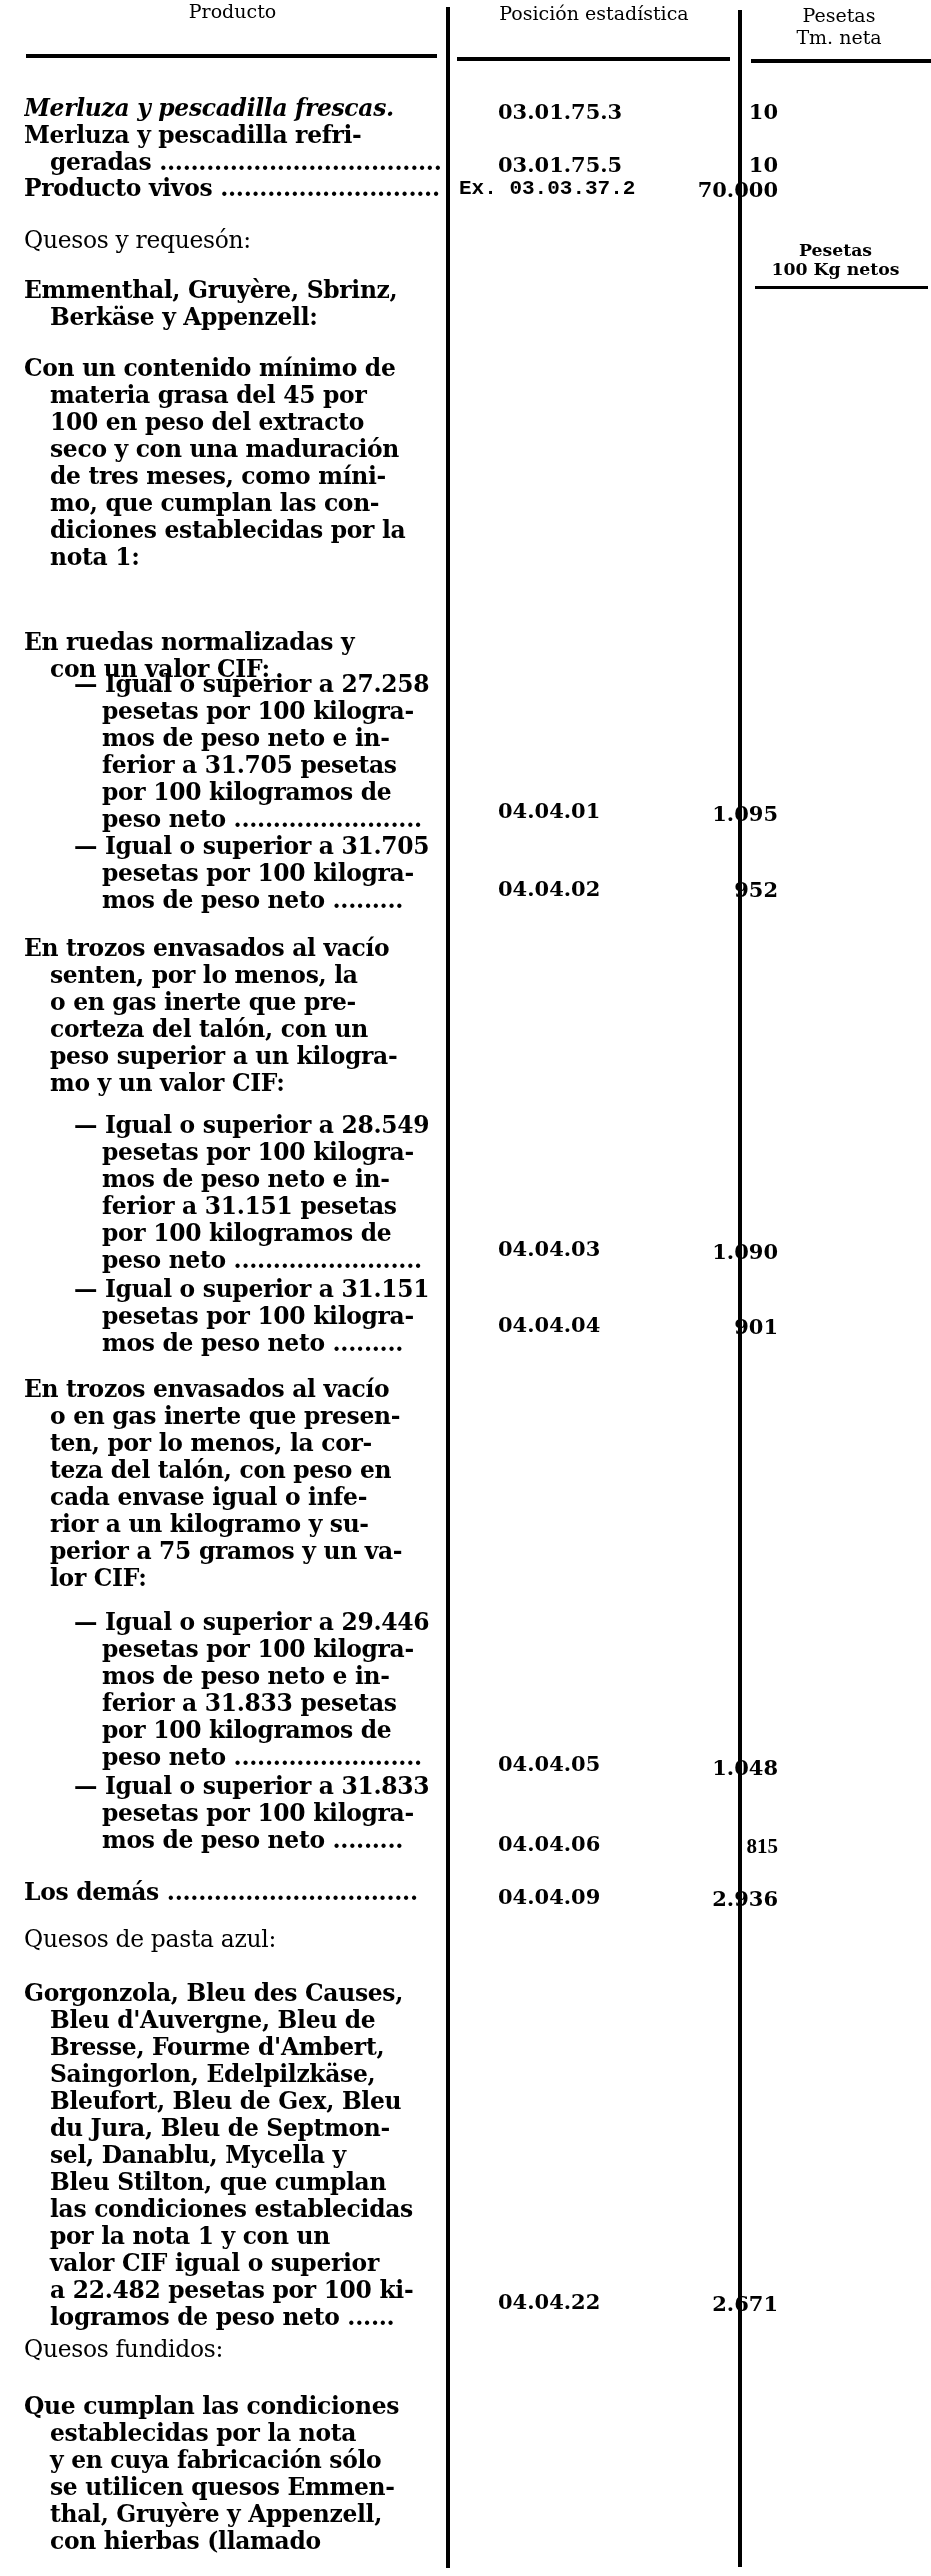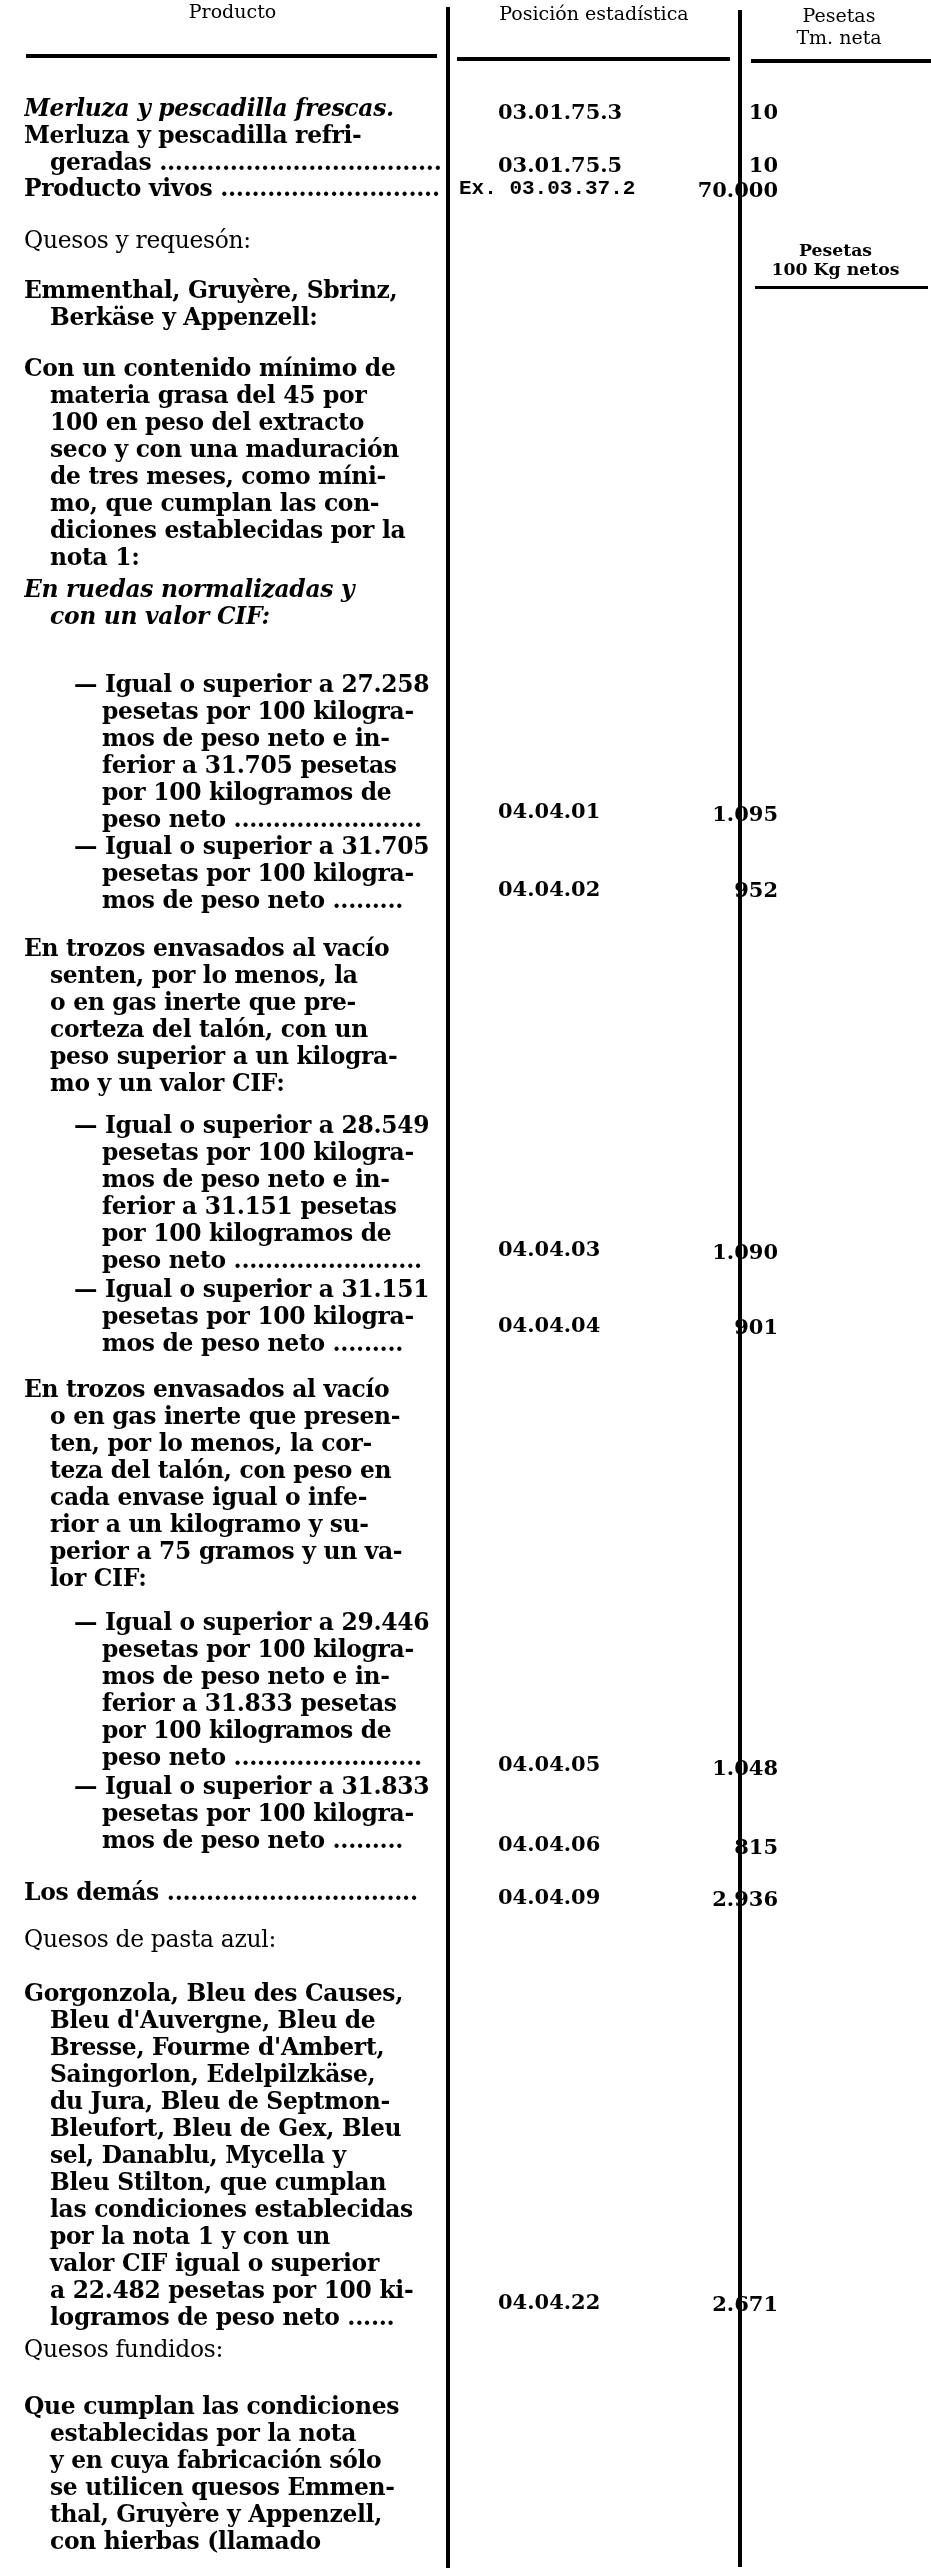--- a/index.html
+++ b/index.html
@@ -76,21 +76,21 @@
   <span class="ln first">Con un contenido mínimo de</span>
   <span class="ln">materia grasa del 45 por</span>
   <span class="ln">100 en peso del extracto</span>
   <span class="ln">seco y con una maduración</span>
   <span class="ln">de tres meses, como míni-</span>
   <span class="ln">mo, que cumplan las con-</span>
   <span class="ln">diciones establecidas por la</span>
   <span class="ln">nota 1:</span>
 </div>
 
-<div class="para hang" style="top:576px;font-style:italic;">
+<div class="para hang" style="top:629px;">
   <span class="ln first">En ruedas normalizadas y</span>
   <span class="ln">con un valor CIF:</span>
 </div>
 
 <div class="para dash" style="top:671px;">
   <span class="ln first">— Igual o superior a 27.258</span>
   <span class="ln">pesetas por 100 kilogra-</span>
   <span class="ln">mos de peso neto e in-</span>
   <span class="ln">ferior a 31.705 pesetas</span>
   <span class="ln">por 100 kilogramos de</span>
@@ -156,39 +156,39 @@
 </div>
 <div class="pos" style="top:1751px;">04.04.05</div>
 <div class="val" style="top:1755px;">1.048</div>
 
 <div class="para dash" style="top:1773px;">
   <span class="ln first">— Igual o superior a 31.833</span>
   <span class="ln">pesetas por 100 kilogra-</span>
   <span class="ln">mos de peso neto .........</span>
 </div>
 <div class="pos" style="top:1831px;">04.04.06</div>
-<div class="val" style="top:1834px;">815</div>
+<div class="val" style="top:1834px;font-family:Liberation Serif, serif;">815</div>
 
 <div class="para hang" style="top:1879px;">
   <span class="ln first">Los demás ................................</span>
 </div>
 <div class="pos" style="top:1884px;">04.04.09</div>
 <div class="val" style="top:1886px;">2.936</div>
 
 <div class="para hang" style="top:1926px; font-weight:normal;">
   <span class="ln first">Quesos de pasta azul:</span>
 </div>
 
 <div class="para hang" style="top:1980px;">
   <span class="ln first">Gorgonzola, Bleu des Causes,</span>
   <span class="ln">Bleu d'Auvergne, Bleu de</span>
   <span class="ln">Bresse, Fourme d'Ambert,</span>
   <span class="ln">Saingorlon, Edelpilzkäse,</span>
+  <span class="ln">Bleufort, Bleu de Gex, Bleu</span>
   <span class="ln">du Jura, Bleu de Septmon-</span>
-  <span class="ln">Bleufort, Bleu de Gex, Bleu</span>
   <span class="ln">sel, Danablu, Mycella y</span>
   <span class="ln">Bleu Stilton, que cumplan</span>
   <span class="ln">las condiciones establecidas</span>
   <span class="ln">por la nota 1 y con un</span>
   <span class="ln">valor CIF igual o superior</span>
   <span class="ln">a 22.482 pesetas por 100 ki-</span>
   <span class="ln">logramos de peso neto ......</span>
 </div>
 <div class="pos" style="top:2289px;">04.04.22</div>
 <div class="val" style="top:2291px;">2.671</div>

